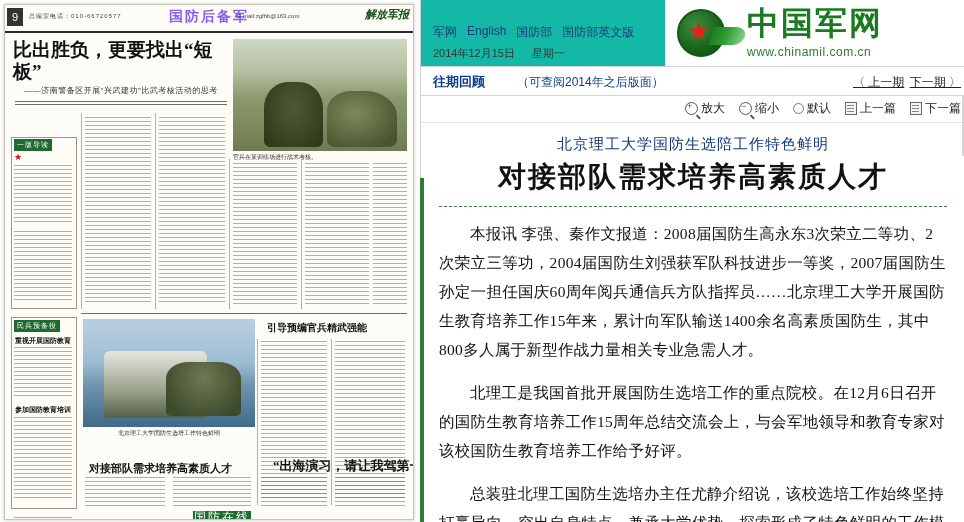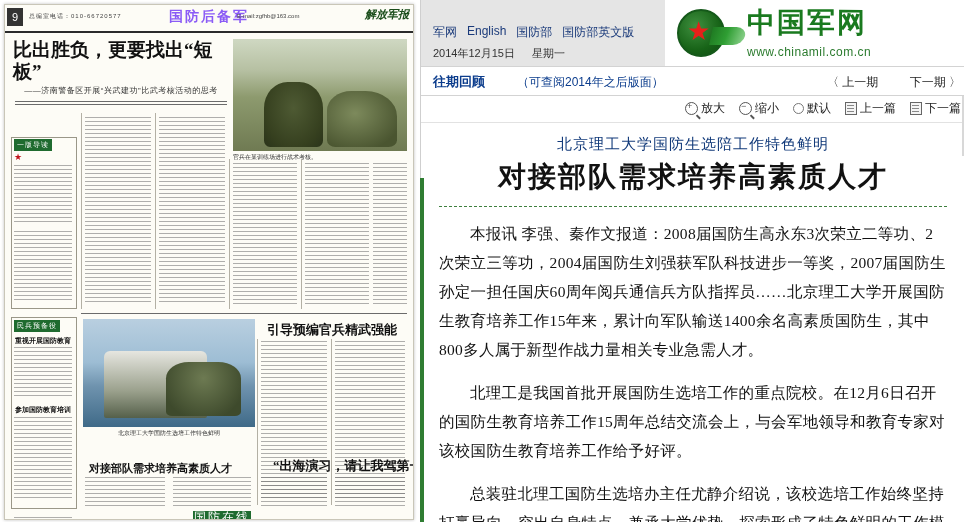--- a/index.html
+++ b/index.html
@@ -224,21 +224,21 @@
     position: absolute;
     left: 420px; top: 0;
     width: 544px;
     height: 522px;
     background: #ffffff;
     border-left: 1px solid #cfcfcf;
   }
   .web-header {
     position: relative;
     height: 66px;
-    background: #e5e5e5;
+    background: #14b8a6;
   }
   .nav-row {
     position: absolute;
     left: 12px; top: 24px;
     display: flex;
     gap: 10px;
     font-size: 12px;
     color: #1a3a7a;
   }
   .nav-row a {
@@ -293,21 +293,21 @@
     transform: skewX(-12deg);
   }
   .brand-text {
     display: flex;
     flex-direction: column;
     justify-content: center;
     margin-left: 4px;
   }
   .brand-title {
     font-family: "Liberation Serif", serif;
-    font-size: 28px;
+    font-size: 32px;
     font-weight: bold;
     color: #1a7a1f;
     letter-spacing: 2px;
     line-height: 30px;
   }
   .brand-url {
     font-size: 12px;
     color: #2b7b2e;
     letter-spacing: 0.5px;
     margin-top: 7px;
@@ -335,21 +335,21 @@
     color: #0b3c8c;
     white-space: nowrap;
   }
   .archive-nav {
     position: absolute;
     right: 4px; top: 7px;
     font-size: 12px;
     color: #222;
     white-space: nowrap;
   }
-  .archive-nav span { margin-left: 28px; cursor: pointer; }
+  .archive-nav span { margin-left: 2px; cursor: pointer; text-decoration: underline; }
 
   .tool-bar {
     position: relative;
     height: 26px;
     background: #ffffff;
     border-bottom: 1px solid #e2e2e2;
   }
   .tool-group {
     position: absolute;
     right: 4px; top: 4px;
@@ -502,21 +502,21 @@
         <div class="colrule" style="left:296px; top:126px; height:150px;"></div>
 
         <div class="coltext" style="left:80px; top:84px; width:66px; height:188px;"></div>
         <div class="coltext" style="left:154px; top:84px; width:66px; height:188px;"></div>
         <div class="coltext" style="left:228px; top:130px; width:64px; height:142px;"></div>
         <div class="coltext" style="left:300px; top:130px; width:64px; height:142px;"></div>
         <div class="coltext" style="left:368px; top:130px; width:34px; height:142px;"></div>
 
         <div class="rule-thin" style="left:76px; top:280px; width:326px;"></div>
 
-        <div class="subhead" style="left:262px; top:288px; font-size:13px;">引导预编官兵精武强能</div>
+        <div class="subhead" style="left:262px; top:288px; font-size:10px;">引导预编官兵精武强能</div>
         <div class="coltext" style="left:256px; top:308px; width:66px; height:160px;"></div>
         <div class="coltext" style="left:330px; top:308px; width:70px; height:160px;"></div>
         <div class="colrule" style="left:326px; top:306px; height:166px;"></div>
         <div class="colrule" style="left:252px; top:306px; height:166px;"></div>
 
         <div class="photo photo-2"></div>
         <div class="photo-caption" style="left:78px; top:396px; width:172px; text-align:center;">北京理工大学国防生选培工作特色鲜明</div>
 
         <div class="subhead" style="left:84px; top:428px; font-size:11px;">对接部队需求培养高素质人才</div>
         <div class="subhead" style="left:268px; top:424px; font-size:13px;">“出海演习，请让我驾第一船”</div>

